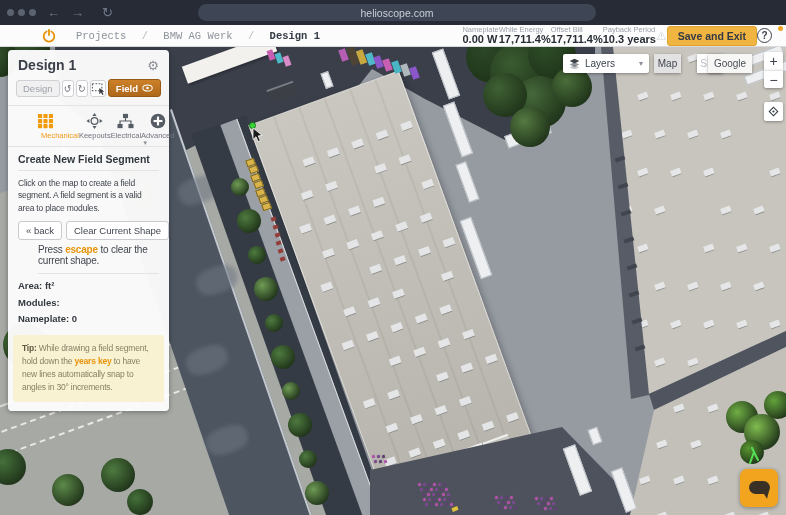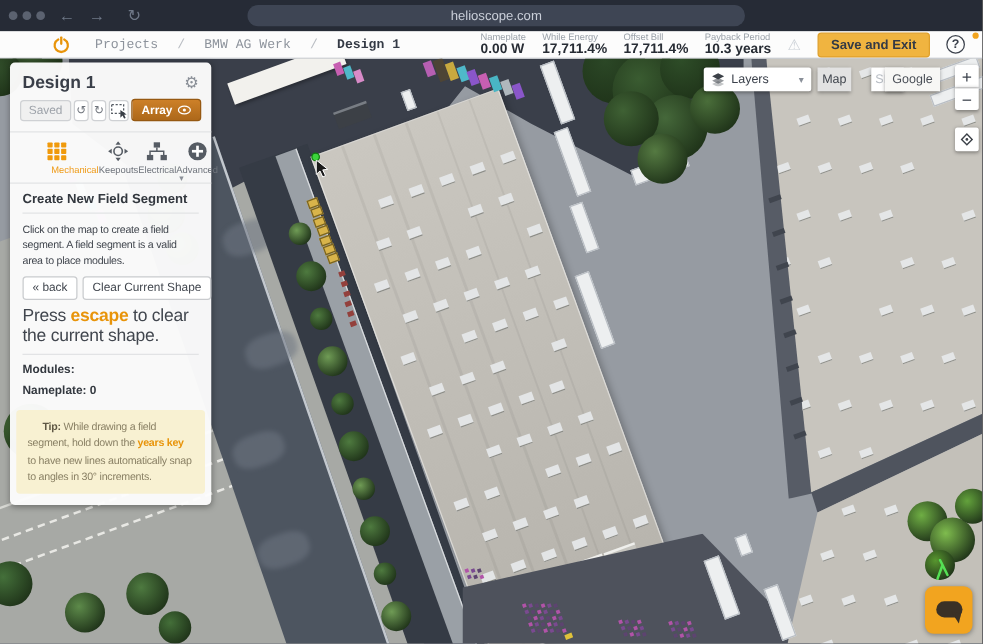--- a/index.html
+++ b/index.html
@@ -13,21 +13,21 @@
   .navbtn{color:#6f7888;font-size:13px;line-height:1;margin-left:11px;cursor:default;}
   .urlpill{position:absolute;left:198px;top:4px;width:398px;height:17px;background:#3e4554;border-radius:9px;
     color:#c9ced8;font-size:10.5px;display:flex;align-items:center;justify-content:center;}
   
   .topnav{position:absolute;left:0;top:25px;width:786px;height:22px;background:#fcfcfc;border-bottom:1px solid #d8dadd;
     display:flex;align-items:center;}
   .logo{margin-left:42px;display:flex;align-items:center;}
   .crumb{font-size:10.5px;color:#8d939c;margin-left:20px;font-family:Liberation Mono, monospace;}
   .crumb .sep{margin:0 9px;color:#b8bcc2;}
   .crumb .active{color:#343a45;font-weight:bold;}
-  .statrow{margin-left:auto;display:flex;align-items:center;gap:13px;}
+  .statrow{margin-left:auto;display:flex;align-items:center;}
   .stat{display:flex;flex-direction:column;line-height:1.05;}
   .stat .lbl{font-size:7.5px;color:#9aa1a9;}
   .stat .val{font-size:11px;color:#272c34;font-weight:bold;}
   .warn{font-size:12px;color:#ccd1d7;}
   .savebtn{background:#f0b440;border:1px solid #dfa02c;border-radius:3px;color:#343a45;font-weight:bold;
     font-size:10.5px;padding:3px 10px;cursor:pointer;}
   .helpbtn{width:15px;height:15px;border:1.5px solid #3c424c;border-radius:50%;color:#3c424c;font-size:10px;
     font-weight:bold;display:flex;align-items:center;justify-content:center;margin-right:14px;cursor:pointer;}
   .notifdot{position:absolute;right:3px;top:1px;width:5px;height:5px;border-radius:50%;background:#f2a41f;}
   
@@ -71,26 +71,26 @@
   .tab{flex:1;display:flex;flex-direction:column;align-items:center;gap:2px;cursor:pointer;padding:2px 0 4px 0;}
   .tab .tl{font-size:7.5px;color:#6f747c;}
   .tab.active .tl{color:#ef9a16;padding-left:29px;}
   .tabcaret{position:absolute;right:22px;bottom:-1px;font-size:7px;color:#8a8f97;}
   .p-section{padding:6px 10px 0 10px;}
   .p-sectitle{font-size:10.5px;font-weight:bold;color:#33383f;padding-bottom:5px;border-bottom:1px solid #e2e3e5;}
   .p-desc{font-size:8.5px;letter-spacing:-.2px;line-height:1.45;color:#41464e;padding:6px 0 2px 0;}
   .btnrow{display:flex;gap:4px;padding:5px 0 4px 0;}
   .wbtn{border:1px solid #c9cbce;background:#fff;border-radius:3px;font-size:9.5px;color:#41464e;
     padding:3px 7px;cursor:pointer;white-space:nowrap;}
-  .esc{font-size:14px;letter-spacing:-.2px;color:#41464e;padding-bottom:7px;border-bottom:1px solid #e2e3e5;}
+  .esc{font-size:10px;letter-spacing:-.2px;color:#41464e;padding-bottom:7px;border-bottom:1px solid #e2e3e5;margin-left:20px;}
   .okey{color:#e8940a;font-weight:bold;}
   .meas{font-size:9.5px;font-weight:bold;color:#33383f;line-height:1.75;padding-top:4px;}
   .tip{margin:7px 5px 0 5px;background:#f8f1d2;border-radius:3px;padding:7px 9px;font-size:8.5px;
     letter-spacing:-.2px;line-height:1.55;color:#8a8165;}
-  .tip b{color:#5f5845;margin-left:12px;}
+  .tip b{color:#5f5845;}
   svg{display:block;}
 </style>
 </head>
 <body>
 
 <div class="screen">
 
   <div class="chrome">
     <div class="dots">
       <div class="dot"></div>
@@ -464,31 +464,31 @@
       <div class="bubble"></div>
     </div>
   </div>
 
   <div class="panel">
     <div class="p-head">
       <span class="p-title">Design 1</span>
       <span class="gear">⚙</span>
     </div>
     <div class="toolrow">
-      <div class="tbtn saved">Saved</div>
+      <div class="tbtn saved">Design</div>
       <div class="tbtn icononly">↺</div>
       <div class="tbtn icononly">↻</div>
       <div class="tbtn icononly" style="margin-left:auto">
         <svg width="14" height="13" viewBox="0 0 16 15">
           <rect x="1.5" y="2" width="11" height="8" fill="none" stroke="#555b63" stroke-width="1.2" stroke-dasharray="2 1.6"></rect>
           <path d="M9.5,7 L9.5,14 L11.5,12 L13,15 L14.4,14.2 L13,11.3 L15.3,11 Z" fill="#383d45"></path>
         </svg>
       </div>
       <div class="arraybtn">
-        <span>Array</span>
+        <span>Field</span>
         <span>
           <svg width="11" height="8" viewBox="0 0 12 8">
             <ellipse cx="6" cy="4" rx="5.2" ry="3.4" fill="none" stroke="#fff" stroke-width="1.1"></ellipse>
             <circle cx="6" cy="4" r="1.4" fill="#fff"></circle>
           </svg>
         </span>
       </div>
     </div>
     <div class="tabs">
       <div class="tab active">
@@ -546,19 +546,20 @@
     </div>
     <div class="p-section">
       <div class="p-sectitle">Create New Field Segment</div>
       <div class="p-desc">Click on the map to create a field segment. A field segment is a valid area to place modules.</div>
       <div class="btnrow">
         <button class="wbtn">« back</button>
         <button class="wbtn">Clear Current Shape</button>
       </div>
       <div class="esc"><span>Press </span><span class="okey">escape</span><span> to clear the current shape.</span></div>
       <div class="meas">
+        <div><span>Area:</span> <span>ft²</span></div>
         <div><span>Modules:</span></div>
         <div><span>Nameplate:</span> <span>0</span></div>
       </div>
     </div>
     <div class="tip"><b>Tip:</b><span> While drawing a field segment, hold down the </span><span class="okey">years key</span><span> to have new lines automatically snap to angles in 30° increments.</span></div>
   </div>
 </div>
 
 </body></html>

